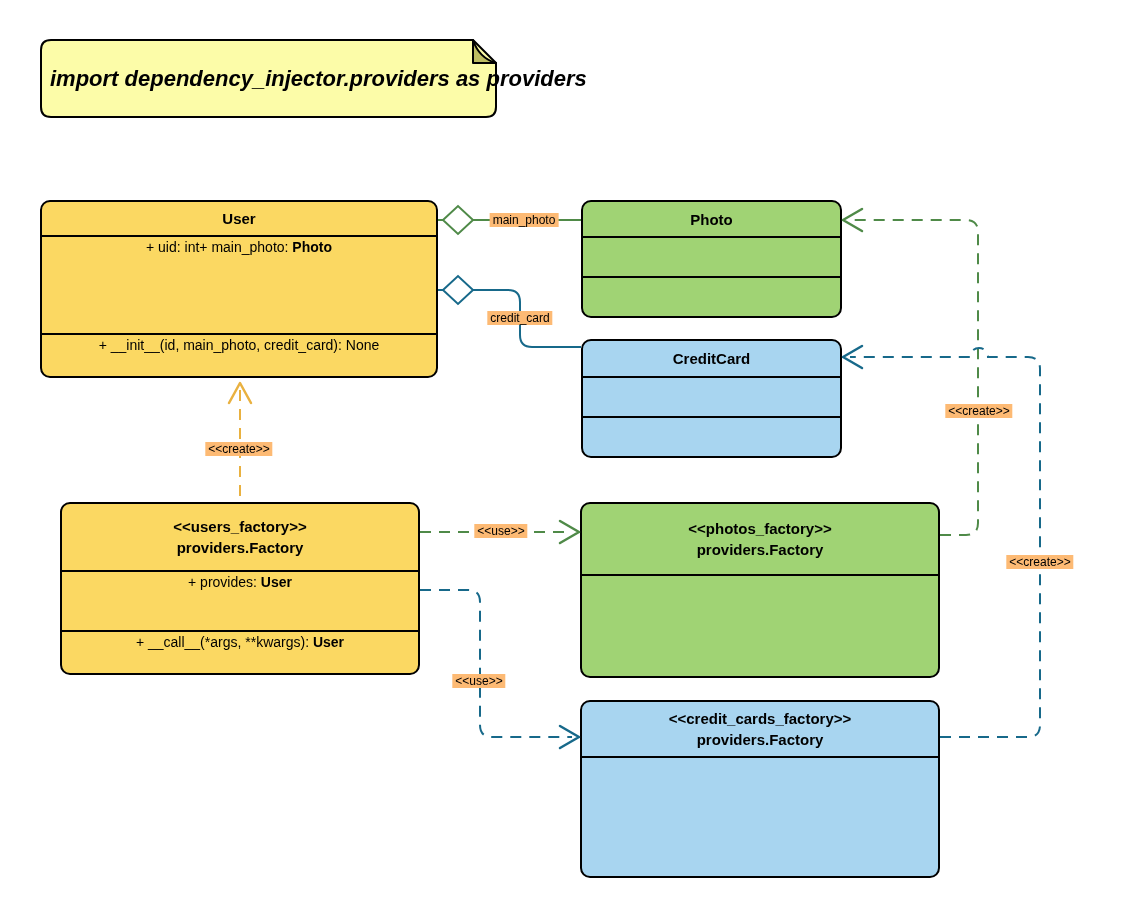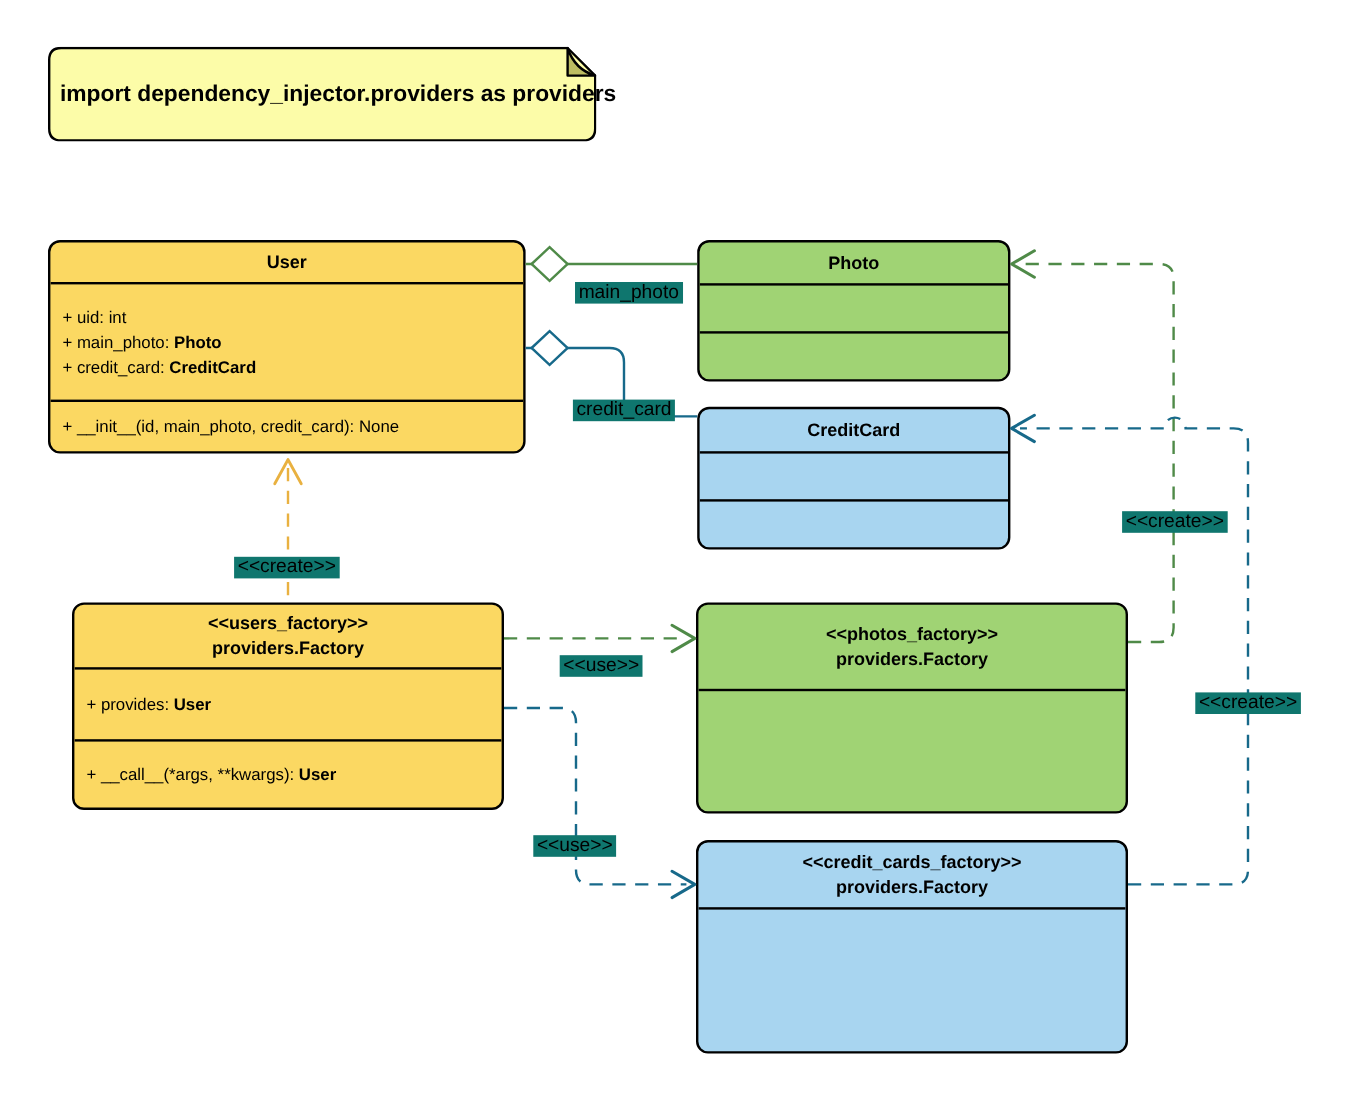--- a/index.html
+++ b/index.html
@@ -11,42 +11,42 @@
   html,body{margin:0;padding:0;background:#fff;}
   body{font-family:"Liberation Sans","DejaVu Sans",sans-serif;color:#000;}
   .canvas{position:relative;width:1126px;height:920px;background:#fff;overflow:hidden;}
 
   
   .cls{position:absolute;box-sizing:border-box;border:2px solid var(--border);
        border-radius:10px;overflow:hidden;}
   .hdr{box-sizing:border-box;display:flex;flex-direction:column;justify-content:center;
        align-items:center;font-weight:bold;font-size:15px;line-height:21px;
        border-bottom:2px solid var(--border);text-align:center;}
-  .sec{box-sizing:border-box;display:flex;flex-direction:column;justify-content:center;
+  .sec{box-sizing:border-box;display:flex;justify-content:center;
        padding:0 10px;border-bottom:2px solid var(--border);}
   .sec.last{border-bottom:none;}
   .row{font-size:14px;line-height:21px;white-space:nowrap;}
   .row .b{font-weight:bold;}
 
   
   .note{position:absolute;left:40px;top:39px;width:457px;height:79px;}
   .note-text{position:absolute;left:10px;top:50%;transform:translateY(-50%);
-       font-weight:bold;font-size:19px;white-space:nowrap;}
+       font-weight:bold;font-size:22px;white-space:nowrap;font-style:italic;}
 
   
   svg.edges{position:absolute;left:0;top:0;pointer-events:none;}
   .eg{stroke:var(--edgeGreen);fill:none;stroke-width:2;}
   .eb{stroke:var(--edgeBlue);fill:none;stroke-width:2;}
   .eo{stroke:var(--edgeOrange);fill:none;stroke-width:2;}
   .dashed{stroke-dasharray:11 8;}
   .arrow{stroke-width:2.5;stroke-linecap:round;stroke-linejoin:round;fill:none;}
   .diamond{fill:#fff;stroke-width:2;}
 
-  .elabel{position:absolute;transform:translate(-50%,-50%);background:#0f766e;
-       padding:0 3px;font-size:16px;white-space:nowrap;margin-top:24px;}
+  .elabel{position:absolute;transform:translate(-50%,-50%);background:#fdba74;
+       padding:0 3px;font-size:12px;white-space:nowrap;}
 </style>
 </head>
 <body>
 
 <div class="canvas">
 
   <div class="note">
     <svg width="457" height="79">
       <path d="M 11,1 H 433 L 456,24 V 68 Q 456,78 446,78 H 11 Q 1,78 1,68 V 11 Q 1,1 11,1 Z" fill="var(--noteYellow)" stroke="var(--border)" stroke-width="2" stroke-linejoin="round"></path>
       <path d="M 433,1 Q 439,19 456,24 L 433,24 Z" fill="var(--noteFold)" stroke="var(--border)" stroke-width="2" stroke-linejoin="round"></path>
@@ -54,21 +54,20 @@
     <div class="note-text">import dependency_injector.providers as providers</div>
   </div>
 
   <div class="cls" style="left:40px;top:200px;width:398px;height:178px;background:var(--classYellow)">
     <div class="hdr" style="height:35px">
       <span>User</span>
     </div>
     <div class="sec" style="height:98px">
       <div class="row"><span>+ uid: int</span><span class="b"></span></div>
       <div class="row"><span>+ main_photo: </span><span class="b">Photo</span></div>
-      <div class="row"><span>+ credit_card: </span><span class="b">CreditCard</span></div>
     </div>
     <div class="sec last" style="height:41px">
       <div class="row"><span>+ __init__(id, main_photo, credit_card): None</span><span class="b"></span></div>
     </div>
   </div>
 
   <div class="cls" style="left:581px;top:200px;width:261px;height:118px;background:var(--classGreen)">
     <div class="hdr" style="height:36px">
       <span>Photo</span>
     </div>
@@ -78,21 +77,21 @@
 
   <div class="cls" style="left:581px;top:339px;width:261px;height:119px;background:var(--classBlue)">
     <div class="hdr" style="height:37px">
       <span>CreditCard</span>
     </div>
     <div class="sec" style="height:40px"></div>
     <div class="sec last" style="height:38px"></div>
   </div>
 
   <div class="cls" style="left:60px;top:502px;width:360px;height:173px;background:var(--classYellow)">
-    <div class="hdr" style="height:54px">
+    <div class="hdr" style="height:68px">
       <span>&lt;&lt;users_factory&gt;&gt;</span>
       <span>providers.Factory</span>
     </div>
     <div class="sec" style="height:60px">
       <div class="row"><span>+ provides: </span><span class="b">User</span></div>
     </div>
     <div class="sec last" style="height:55px">
       <div class="row"><span>+ __call__(*args, **kwargs): </span><span class="b">User</span></div>
     </div>
   </div>

